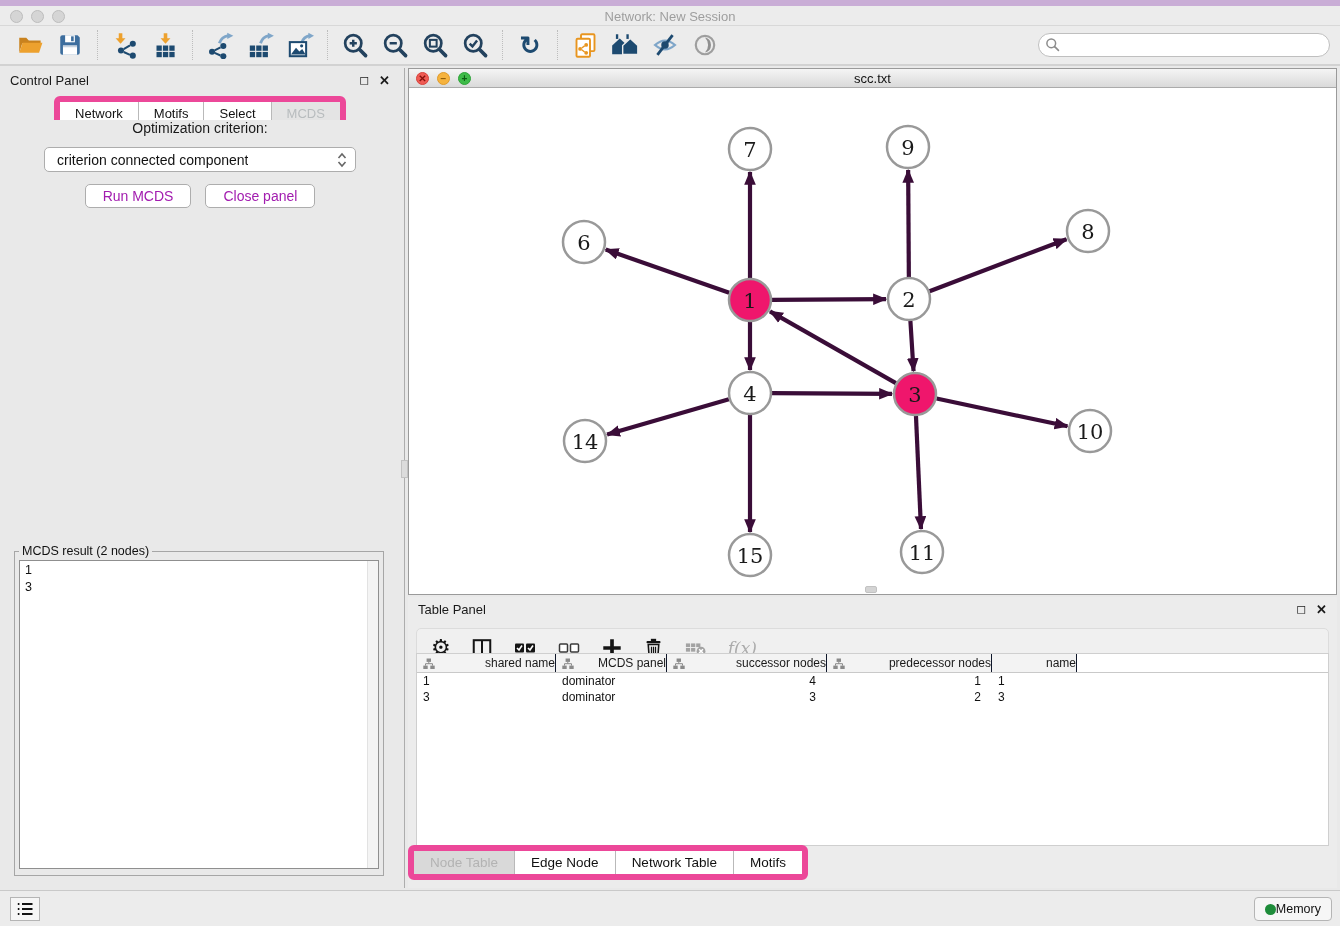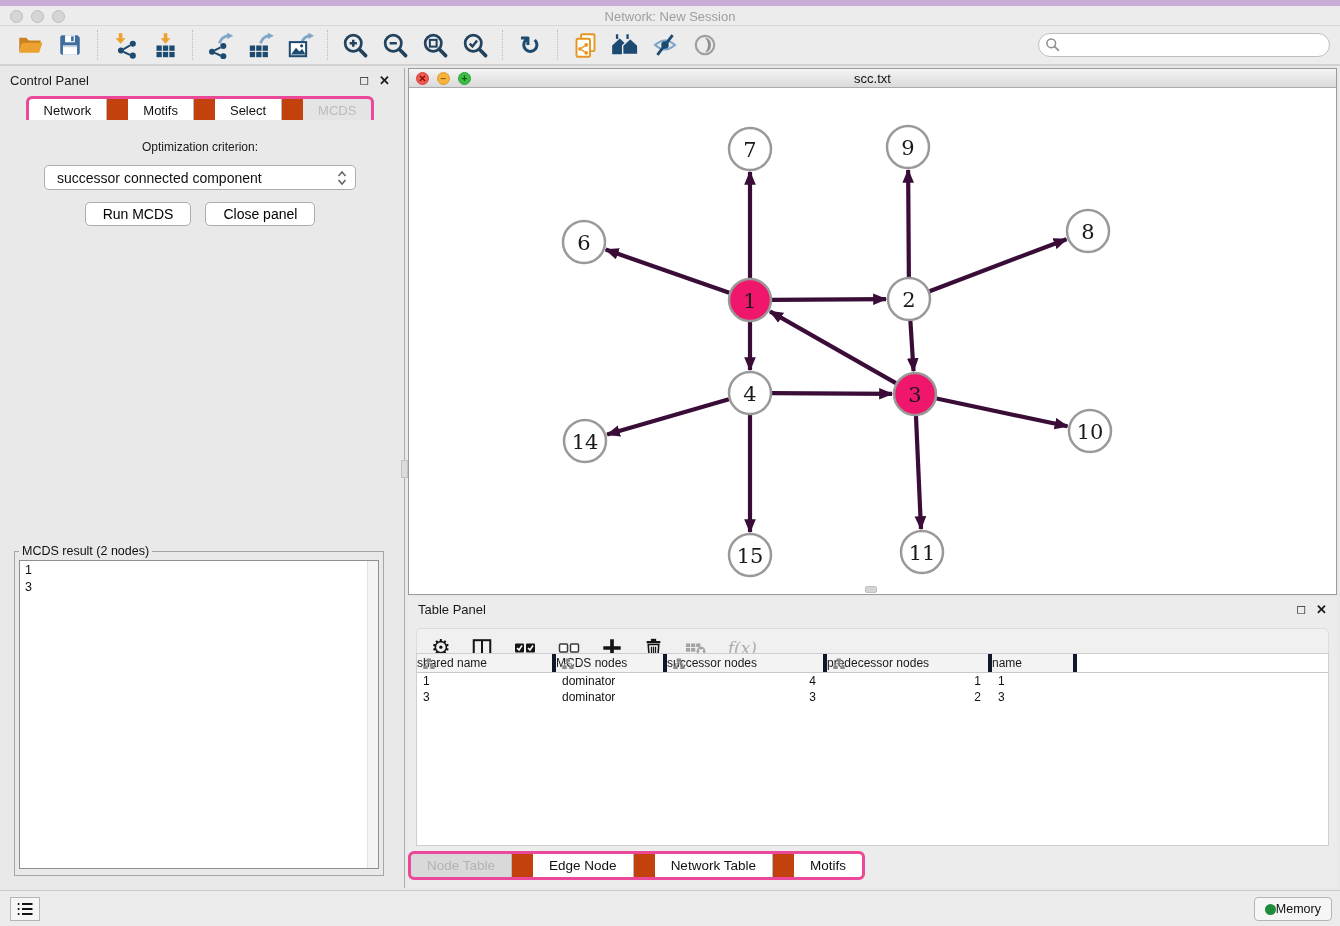--- a/index.html
+++ b/index.html
@@ -26,32 +26,32 @@
     background:#FFF; padding:0 8px 0 26px; font-size:12px; color:#333; outline:none; }
   .search-mag { position:absolute; left:7px; top:4px; }
   
   .control-panel { position:absolute; left:0; top:68px; width:400px; height:820px; background:#E9E9E9; }
   .panel-head { height:24px; display:flex; align-items:center; padding:0 10px; }
   .panel-title { font-size:13px; color:#1A1A1A; }
   .panel-head .spacer { flex:1; }
   .float-icon { font-size:12px; color:#1A1A1A; margin-right:10px; }
   .close-icon { font-size:13px; font-weight:bold; color:#1A1A1A; }
   .cp-tabs { display:flex; justify-content:center; margin-top:4px; }
-  .seg { display:flex; border:3px solid #ec4899; border-radius:6px; overflow:hidden; background:#c2410c;gap:21px; }
+  .seg { display:flex; border:6px solid #ec4899; border-radius:6px; overflow:hidden; background:#7dd3fc; }
   .seg .tab { padding:4px 15px; font-size:13px; color:#111; background:#FFF; border-right:1px solid #B9B9B9; white-space:nowrap; }
   .seg .tab:last-child { border-right:none; }
   .seg .tab.active { background:#E4E4E4; color:#B8BCBE; }
   .cp-body { position:absolute; left:6px; right:6px; top:52px; bottom:2px; background:#E9E9E9; }
-  .opt-label { text-align:center; font-size:12px; color:#1A1A1A; margin-top:20px; }
+  .opt-label { text-align:center; font-size:14px; color:#1A1A1A; }
   .dropdown { position:relative; margin:11px 38px 0 38px; height:25px; background:#FFF;
     border:1px solid #ADADAD; border-radius:5px; display:flex; align-items:center; padding:0 26px 0 12px; }
   .dropdown .val { font-size:14px; color:#111; white-space:nowrap; overflow:hidden; }
   .dropdown .chev { position:absolute; right:8px; top:4px; }
   .btn-row { display:flex; justify-content:center; gap:14px; margin-top:12px; }
-  .pbtn { background:#FFF; border:1px solid #ADADAD; border-radius:5px; padding:3px 17px; font-size:14px; color:#000000; }
+  .pbtn { background:#FFF; border:1px solid #ADADAD; border-radius:5px; padding:3px 17px; font-size:14px; color:#a21caf; }
   .mcds-fieldset { position:absolute; left:8px; right:10px; top:424px; bottom:10px;
     border:1px solid #A6A6A6; background:#E9E9E9; }
   .mcds-fieldset legend { font-size:12.5px; color:#111; margin-left:4px; padding:0 3px; }
   .mcds-textarea { position:absolute; left:4px; right:4px; top:2px; bottom:6px; background:#FFF;
     border:1px solid #8F8F8F; font-size:12.5px; color:#111; line-height:17px; padding:1px 5px; white-space:pre; overflow:hidden; }
   .mcds-scroll { position:absolute; right:5px; top:3px; bottom:7px; width:11px; background:#F4F4F4; border-left:1px solid #E2E2E2; }
   
   .v-splitter { position:absolute; left:400px; top:68px; width:8px; height:820px; background:#E9E9E9; }
   .v-splitter .line { position:absolute; left:4px; top:0; bottom:0; width:1px; background:#ADADAD; }
   .v-splitter .grip { position:absolute; left:1px; top:392px; width:7px; height:18px; background:#DCDCDC; border:1px solid #C2C2C2; }
@@ -71,21 +71,21 @@
   .hscroll-thumb { position:absolute; left:456px; bottom:1px; width:12px; height:7px; background:#D4D4D4; border:1px solid #C2C2C2; border-radius:2px; }
   
   .table-panel { position:absolute; left:408px; top:597px; width:929px; height:291px; background:#ECECEC; }
   .tp-toolbar { margin:7px 8px 0 8px; height:39px; background:#F0F0F0; border:1px solid #DCDCDC;
     border-radius:5px; display:flex; align-items:center; gap:20px; padding:0 14px; }
   .tp-icon { display:flex; align-items:center; justify-content:center; }
   .gear-glyph { font-size:22px; color:#141414; line-height:1; }
   .fx-glyph { font-family:"DejaVu Serif", serif; font-style:italic; font-size:17px; color:#ABABAB; }
   .tp-table { position:absolute; left:8px; right:8px; top:56px; bottom:42px; background:#FFF; border:1px solid #CFCFCF; overflow:hidden; }
   .thead { display:flex; height:19px; border-bottom:1px solid #C9C9C9; }
-  .th { background:#F3F3F3; border-right:4px solid #0f172a; display:flex; align-items:center; justify-content:flex-start; gap:6px;
+  .th { background:#F3F3F3; border-right:1px solid #0f172a; display:flex; align-items:center; justify-content:flex-end; gap:6px;
     font-size:12px; color:#1A1A1A; position:relative; }
   .th .sitemap { position:absolute; left:6px; top:4px; }
   .trow { display:flex; height:16px; font-size:12px; color:#111; }
   .td { padding:1px 6px; white-space:nowrap; overflow:hidden; }
   .ta-r { text-align:right; padding-right:11px; }
   .tp-tabs { position:absolute; left:0; right:0; bottom:8px; display:flex; }
   .tp-tabs .seg .tab { padding:4px 16px; font-size:13.5px; }
   .tp-tabs .seg .tab.active { background:#D9D9D9; color:#B3B3B3; }
   
   .status-bar { position:absolute; left:0; bottom:0; width:1340px; height:36px; background:#ECECEC; border-top:1px solid #C9C9C9; }
@@ -267,21 +267,21 @@
       <div class="seg">
         <div class="tab">Network</div>
         <div class="tab">Motifs</div>
         <div class="tab">Select</div>
         <div class="tab active">MCDS</div>
       </div>
     </div>
     <div class="cp-body">
       <div class="opt-label">Optimization criterion:</div>
       <div class="dropdown">
-        <span class="val">successor connected component</span>
+        <span class="val">criterion connected component</span>
         <svg class="chev" width="10" height="16" viewBox="0 0 10 16">
           <path d="M1.5 6 L5 2 L8.5 6" stroke="#666" stroke-width="1.6" fill="none"></path>
           <path d="M1.5 10 L5 14 L8.5 10" stroke="#666" stroke-width="1.6" fill="none"></path>
         </svg>
       </div>
       <div class="btn-row">
         <button class="pbtn">Run MCDS</button>
         <button class="pbtn">Close panel</button>
       </div>
       <fieldset class="mcds-fieldset">
@@ -452,21 +452,21 @@
             </svg>
             <span>shared name</span>
           </div>
           <div class="th" style="width: 111px;">
             <svg class="sitemap" width="12" height="12" viewBox="0 0 12 12">
               <rect x="3.6" y="0.5" width="4.4" height="3.4" fill="#8A8A8A"></rect>
               <rect x="0.3" y="7.6" width="4.4" height="3.4" fill="#8A8A8A"></rect>
               <rect x="7.3" y="7.6" width="4.4" height="3.4" fill="#8A8A8A"></rect>
               <path d="M5.8 3.9 V5.7 M2.5 7.6 V5.7 H9.5 V7.6" stroke="#8A8A8A" fill="none"></path>
             </svg>
-            <span>MCDS nodes</span>
+            <span>MCDS panel</span>
           </div>
           <div class="th" style="width: 160px;">
             <svg class="sitemap" width="12" height="12" viewBox="0 0 12 12">
               <rect x="3.6" y="0.5" width="4.4" height="3.4" fill="#8A8A8A"></rect>
               <rect x="0.3" y="7.6" width="4.4" height="3.4" fill="#8A8A8A"></rect>
               <rect x="7.3" y="7.6" width="4.4" height="3.4" fill="#8A8A8A"></rect>
               <path d="M5.8 3.9 V5.7 M2.5 7.6 V5.7 H9.5 V7.6" stroke="#8A8A8A" fill="none"></path>
             </svg>
             <span>successor nodes</span>
           </div>

